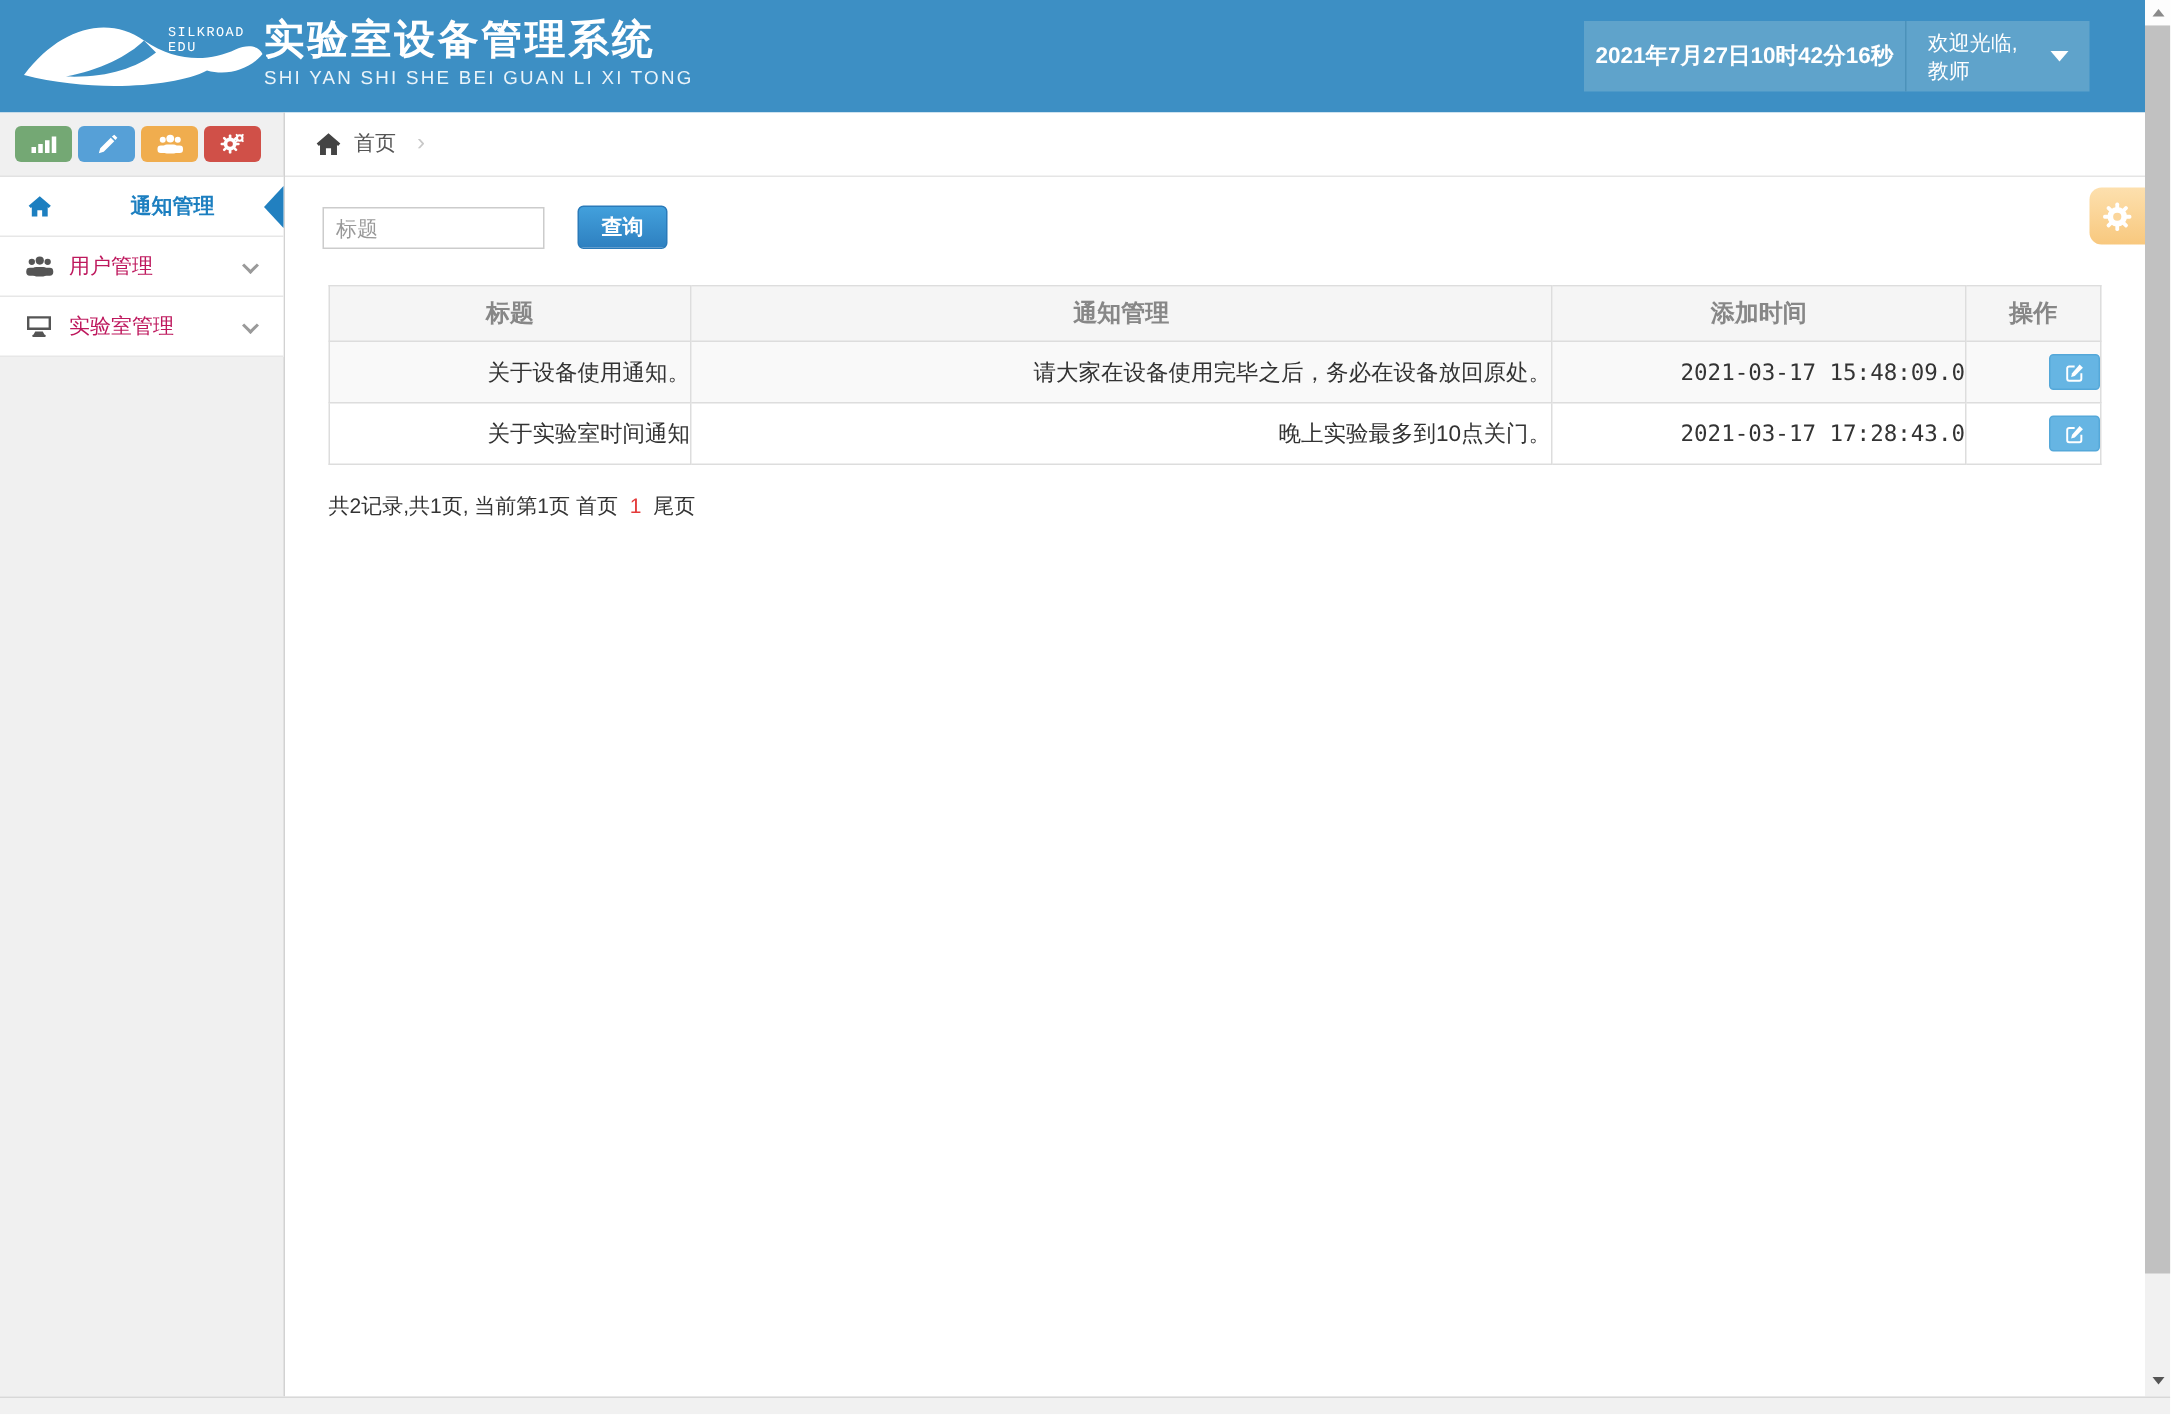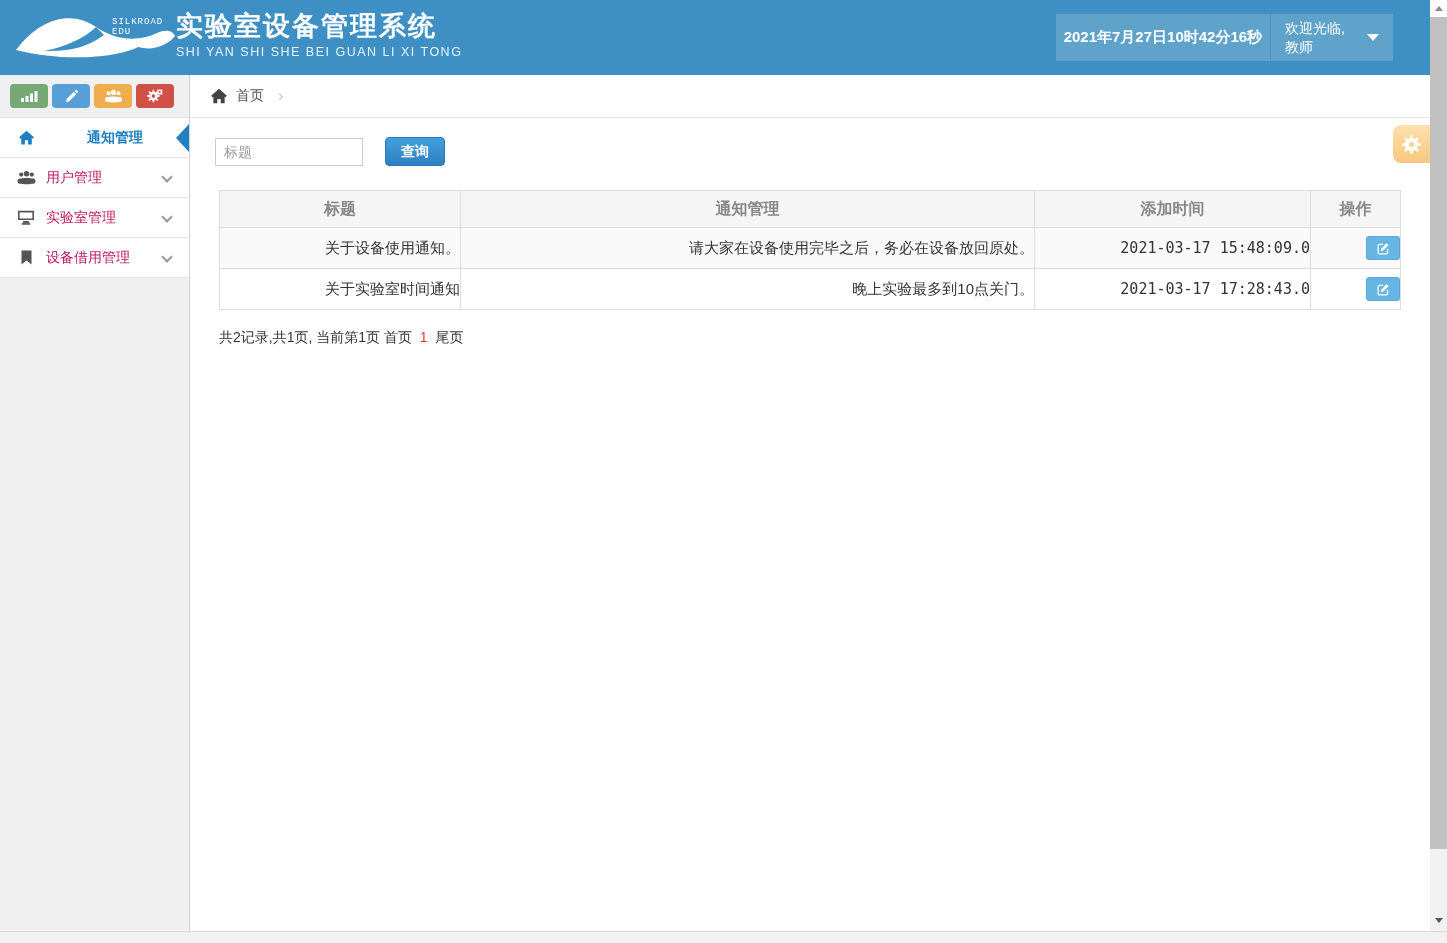--- a/index.html
+++ b/index.html
@@ -200,29 +200,20 @@
       <div class="menu-item">
         <span class="mi-icon">
           <svg width="18" height="15" viewBox="0 0 18 15">
             <path d="M1 0.8 H17 V10 H1 Z M2.6 2.4 V8.4 H15.4 V2.4 Z M6.5 11 H11.5 L12.8 13.4 H5.2 Z" fill-rule="evenodd"></path>
             <rect x="4.5" y="13.2" width="9" height="1.5" rx="0.7"></rect>
           </svg>
         </span>
         <span>实验室管理</span>
         <span class="chev"></span>
       </div>
-      <div class="menu-item">
-        <span class="mi-icon">
-          <svg width="13" height="15" viewBox="0 0 12 15">
-            <path d="M1 0.5 H11 V14.5 L6 10.6 L1 14.5 Z"></path>
-          </svg>
-        </span>
-        <span>设备借用管理</span>
-        <span class="chev"></span>
-      </div>
     </div>
   </div>
 
   <div class="breadcrumb">
     <span class="bc-home">
       <svg width="18" height="16" viewBox="0 0 16 15">
         <path d="M8 0.8 L15.4 7.2 L14 8.7 L13.3 8.1 V14.4 H9.6 V10.2 H6.4 V14.4 H2.7 V8.1 L2 8.7 L0.6 7.2 Z"></path>
       </svg>
     </span>
     <span class="bc-label">首页</span>

